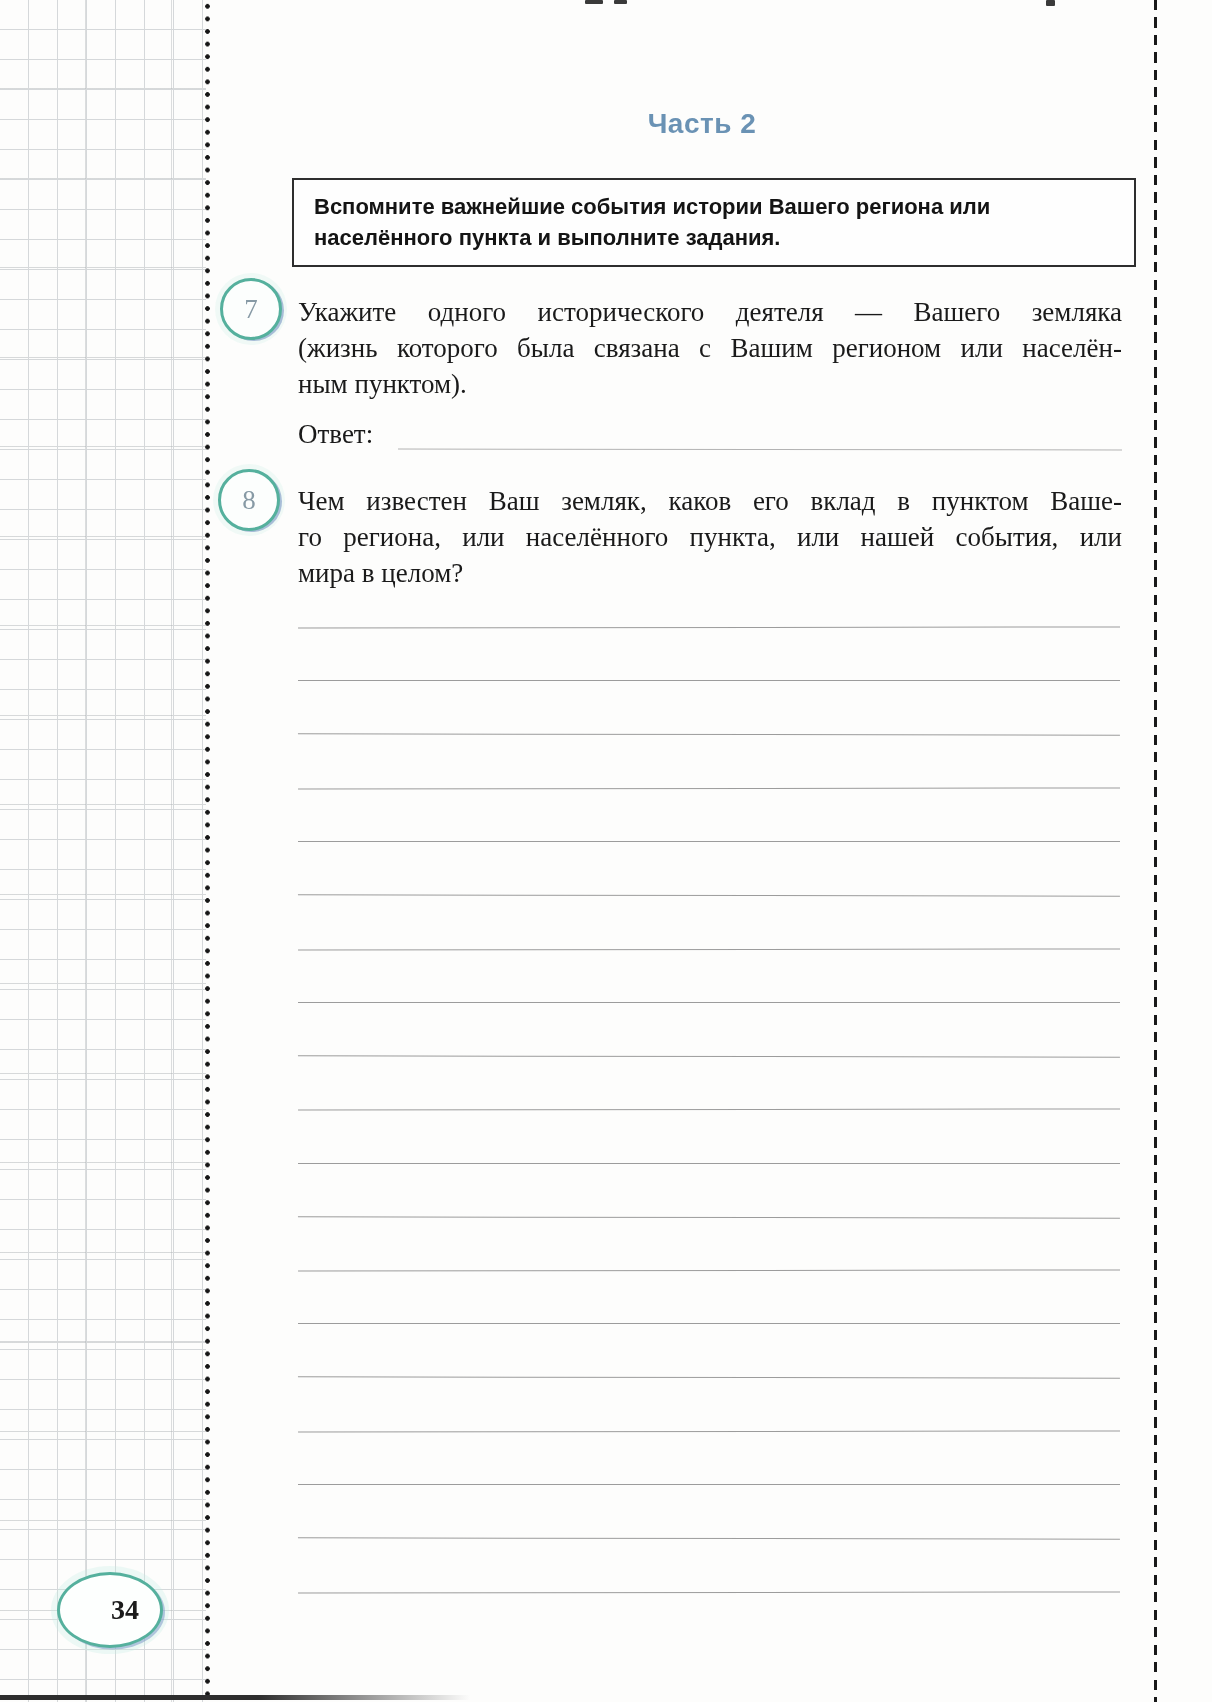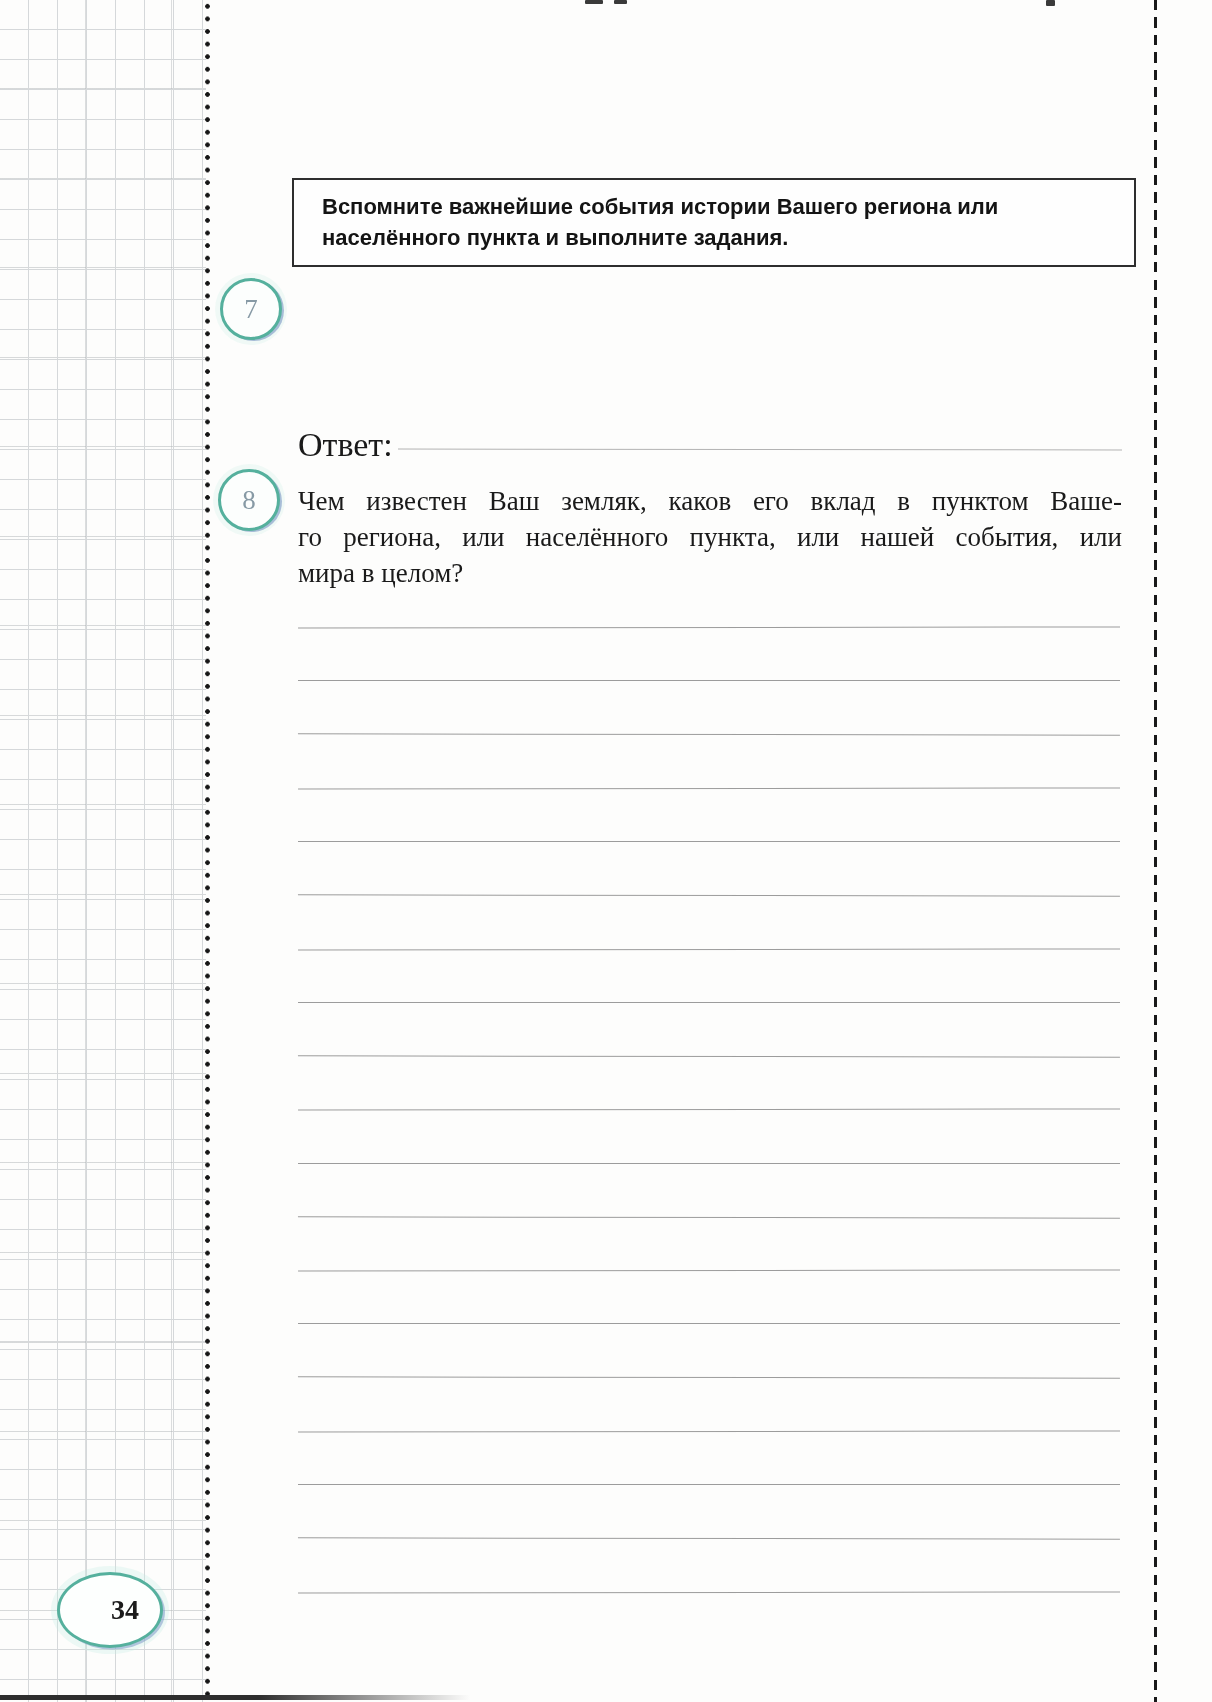--- a/index.html
+++ b/index.html
@@ -29,39 +29,39 @@
     background:repeating-linear-gradient(to bottom,#191919 0 10px,transparent 10px 17.5px);
   }
   .top-artifact{position:absolute;background:#3a3a3a;border-radius:1px;}
   .part-title{
     position:absolute;left:280px;top:108px;width:844px;text-align:center;
     font-family:"Liberation Sans","DejaVu Sans",sans-serif;font-weight:700;
     font-size:28px;color:#6a92b4;letter-spacing:.5px;
   }
   .instr-box{
     position:absolute;left:292px;top:178px;width:844px;box-sizing:border-box;
-    border:2px solid #2e2e2e;padding:11px 16px 12px 28px;background:#fefefe;
+    border:2px solid #2e2e2e;padding:11px 16px 12px 20px;background:#fefefe;
     font-family:"Liberation Sans","DejaVu Sans",sans-serif;font-weight:700;
     font-size:22px;line-height:31px;color:#141414;
   }
   .qcircle{
     position:absolute;width:56px;height:56px;border-radius:50%;
     border:3px solid #55b09d;background:#fcfefd;
     box-shadow:2.5px 1.5px 0 -0.5px rgba(110,140,190,.55), 0 0 0 5px rgba(195,238,228,.22);
     display:flex;align-items:center;justify-content:center;
     font-size:27px;color:#879aa5;font-weight:400;
   }
   .q7-circle{left:220px;top:278px;}
   .q8-circle{left:218px;top:469px;}
   .qtext{position:absolute;left:298px;width:824px;font-size:27px;line-height:36px;}
   .q7-text{top:294px;}
   .q8-text{top:483px;}
   .jline{text-align:justify;text-align-last:justify;}
   .lline{text-align:left;}
-  .answer-row-label{position:absolute;left:298px;top:419px;font-size:34px;margin-top:7px;}
+  .answer-row-label{position:absolute;left:298px;top:419px;font-size:27px;}
   .answer-blank{
     position:absolute;left:398px;top:421px;width:724px;height:28px;
     border-bottom:1.5px solid #b3b3b3;transform:rotate(.08deg);
   }
   .answer-lines{position:absolute;left:298px;top:574px;width:822px;}
   .ans-line{height:52.6px;border-bottom:1.5px solid #9c9c9c;}
   .ans-line:nth-child(3n){transform:rotate(.1deg);}
   .ans-line:nth-child(3n+1){transform:rotate(-.08deg);}
   .page-circle{
     position:absolute;left:57px;top:1572px;width:70px;height:70px;border-radius:50%;
@@ -81,27 +81,33 @@
 <div class="sheet">
 
   <div class="grid-margin"></div>
   <div class="dotted-sep"></div>
   <div class="dashed-right"></div>
 
   <div class="top-artifact" style="left:585px;top:0;width:18px;height:4px;"></div>
   <div class="top-artifact" style="left:614px;top:0;width:13px;height:4px;"></div>
   <div class="top-artifact" style="left:1046px;top:0;width:9px;height:6px;"></div>
 
+  <div class="part-title">Часть 2</div>
 
   <div class="instr-box">
     <span>Вспомните важнейшие события истории Вашего региона или населённого пункта и выполните задания.</span>
   </div>
 
   <div class="qcircle q7-circle">
     <span>7</span>
+  </div>
+  <div class="qtext q7-text">
+    <div class="jline">Укажите одного исторического деятеля — Вашего земляка</div>
+    <div class="jline">(жизнь которого была связана с Вашим регионом или населён-</div>
+    <div class="lline">ным пунктом).</div>
   </div>
 
   <div class="answer-row-label">Ответ:</div>
   <div class="answer-blank"></div>
 
   <div class="qcircle q8-circle">
     <span>8</span>
   </div>
   <div class="qtext q8-text">
     <div class="jline">Чем известен Ваш земляк, каков его вклад в пунктом Ваше-</div>

